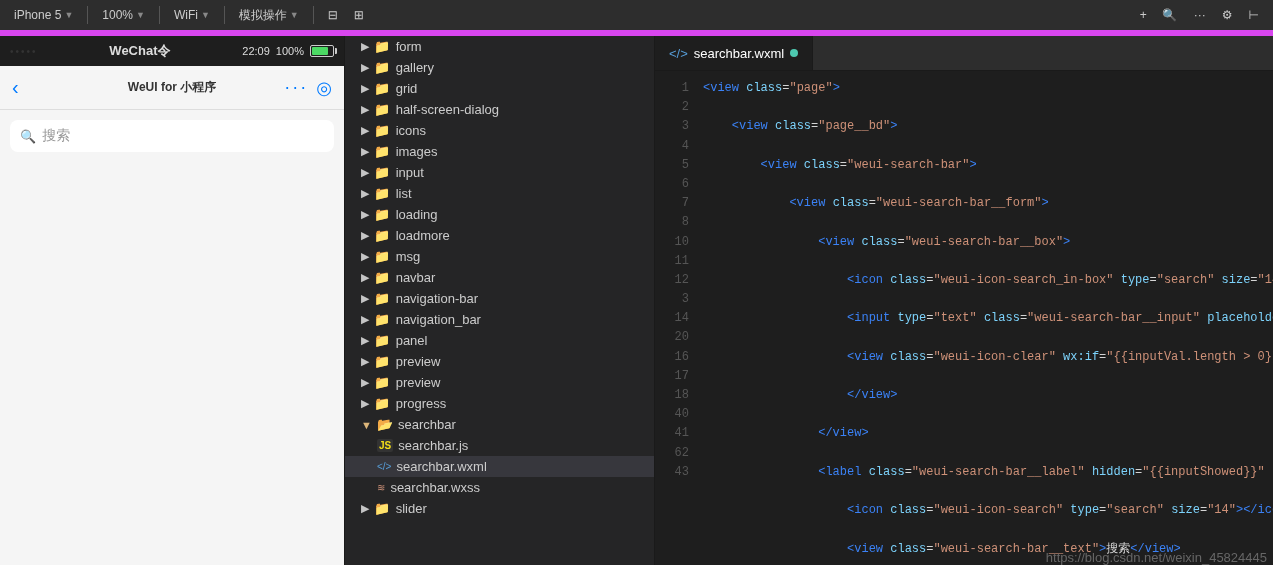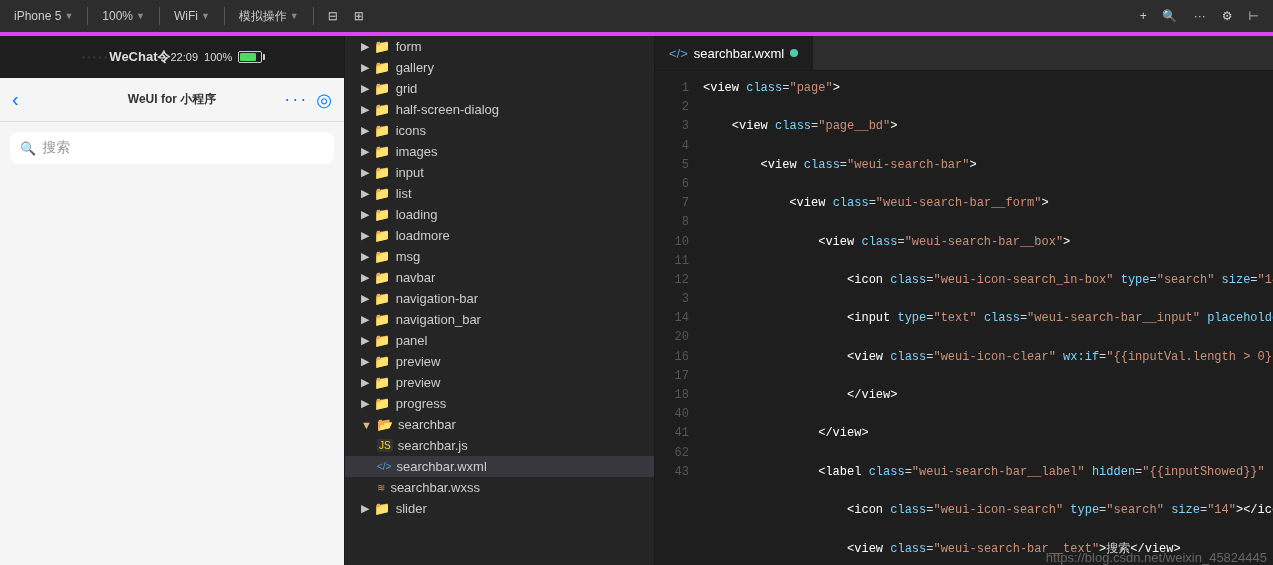--- a/index.html
+++ b/index.html
@@ -6,21 +6,21 @@
     body { width: 1273px; height: 565px; overflow: hidden; font-family: -apple-system, 'PingFang SC', 'Microsoft YaHei', sans-serif; background: #1e1e1e; display: flex; flex-direction: column; }
 
     
     .toolbar {
       height: 36px;
       background: #2d2d2d;
       display: flex;
       align-items: center;
       padding: 0 8px;
       gap: 4px;
-      border-bottom: 4px solid #d946ef;
+      border-bottom: 6px solid #d946ef;
       flex-shrink: 0;
     }
     .toolbar-item {
       display: flex; align-items: center; gap: 3px;
       color: #ccc; font-size: 12px; padding: 3px 6px;
       cursor: pointer; border-radius: 3px;
     }
     .toolbar-sep { width: 1px; height: 18px; background: #555; margin: 0 4px; }
     .toolbar-chevron { font-size: 9px; color: #888; }
 
@@ -37,24 +37,24 @@
       background: #2d2d2d;
       border-right: 1px solid #1a1a1a;
       display: flex;
       flex-direction: column;
       align-items: center;
       flex-shrink: 0;
     }
     .phone-status-bar {
       width: 100%;
       background: #1e1e1e;
-      height: 42px;
-      display: flex;
-      align-items: center;
-      justify-content: center;
+      height: 30px;
+      display: flex;
+      align-items: center;
+      justify-content: space-between;
       padding: 0 10px;
     }
     .phone-dots { letter-spacing: 2px; font-size: 10px; color: #333; }
     .phone-brand { font-size: 13px; color: #ddd; font-weight: bold; }
     .phone-time { font-size: 11px; color: #ddd; }
     .phone-battery { display: flex; align-items: center; gap: 4px; font-size: 11px; color: #ddd; }
     .battery-icon { width: 24px; height: 12px; border: 1.5px solid #ccc; border-radius: 2px; position: relative; display: inline-flex; align-items: center; padding: 1px; }
     .battery-icon::after { content: ''; width: 2px; height: 6px; background: #ccc; position: absolute; right: -4px; border-radius: 0 1px 1px 0; }
     .battery-fill { width: 80%; height: 100%; background: #4cd964; border-radius: 1px; }
 
@@ -103,21 +103,21 @@
       display: flex; align-items: center; gap: 5px;
       padding: 3px 8px 3px 16px;
       color: #ccc; font-size: 13px;
       cursor: pointer;
       white-space: nowrap;
     }
     .tree-item.active { background: #37373d; }
     .tree-folder-icon { color: #c5c5c5; font-size: 11px; }
     .tree-folder-open { color: #dcb67a; }
     .tree-indent { padding-left: 32px; }
-    .icon-js { color: #f5de19; font-size: 10px; font-weight: normal; background: #333; padding: 1px 2px; border-radius: 2px; }
+    .icon-js { color: #f5de19; font-size: 10px; font-weight: bold; background: #333; padding: 1px 2px; border-radius: 2px; }
     .icon-wxml { color: #569cd6; font-size: 10px; }
     .icon-wxss { color: #ce9178; font-size: 10px; }
 
     
     .code-panel {
       flex: 1;
       background: #1e1e1e;
       overflow: hidden;
       display: flex;
       flex-direction: column;
@@ -165,21 +165,21 @@
       padding: 8px 0 8px 8px;
       font-size: 12px;
       font-family: 'Courier New', monospace;
       line-height: 1.6;
       color: #d4d4d4;
       white-space: pre;
     }
     .code-line { display: block; }
 
     
-    .tag { color: #ffffff; }
+    .tag { color: #3b82f6; }
     .attr { color: #7dd3fc; }
     .val { color: #ce9178; }
     .eq { color: #d4d4d4; }
     .text-cn { color: #d4d4d4; }
 
     .watermark {
       position: absolute;
       bottom: 0;
       right: 6px;
       font-size: 13px;

